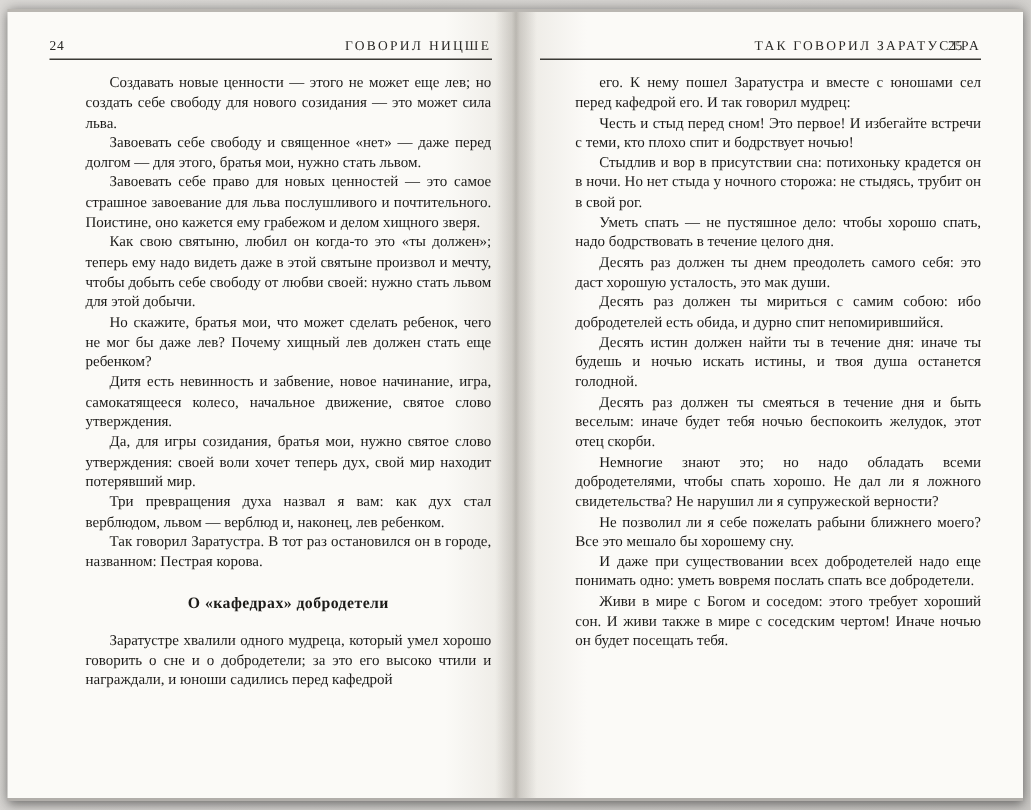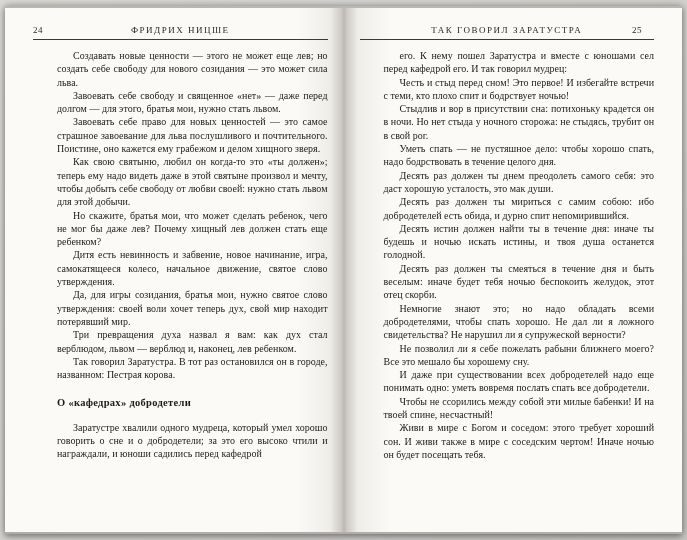--- a/index.html
+++ b/index.html
@@ -52,55 +52,55 @@
     background: linear-gradient(to right, rgba(60,55,48,0) 0%, rgba(60,55,48,0.12) 40%, rgba(60,55,48,0.22) 50%, rgba(60,55,48,0.12) 60%, rgba(60,55,48,0) 100%);
     pointer-events: none;
   }
   .running-head {
     position: relative;
     height: 15px;
     border-bottom: 1px solid #3a3935;
     margin-bottom: 9px;
     font-size: 9px;
     letter-spacing: 1.5px;
-    text-align: center;
+    text-align: right;
     line-height: 12px;
     color: #2a2926;
   }
   .folio-left  { position: absolute; left: 0;  top: 0; letter-spacing: 0.5px; }
   .folio-right { position: absolute; right: 12px; top: 0; letter-spacing: 0.5px; }
   .text-block {
     font-size: 10px;
     line-height: 13.3px;
     text-align: justify;
     margin-left: 24px;
   }
   .text-block p.para {
     margin: 0;
     text-indent: 16px;
   }
   .section-heading {
     font-size: 10.5px;
     font-weight: bold;
-    text-align: left;
+    text-align: center;
     text-indent: 0;
     margin: 15px 0 11px 0;
     letter-spacing: 0.3px;
   }
 </style>
 </head>
 <body>
 
 <div class="photo">
   <div class="spread">
 
     <div class="page page-left">
       <div class="running-head">
         <span class="folio-left">24</span>
-        <span class="head-title">ФРИДРИХ НИЦШЕ</span>
+        <span class="head-title">ГОВОРИЛ НИЦШЕ</span>
       </div>
       <div class="text-block">
         <div>
             <p class="para">Создавать новые ценности — этого не может еще лев; но создать себе свободу для нового созидания — это может сила льва.</p>
             <p class="para">Завоевать себе свободу и священное «нет» — даже перед долгом — для этого, братья мои, нужно стать львом.</p>
             <p class="para">Завоевать себе право для новых ценностей — это самое страшное завоевание для льва послушливого и почтительного. Поистине, оно кажется ему грабежом и делом хищного зверя.</p>
             <p class="para">Как свою святыню, любил он когда-то это «ты должен»; теперь ему надо видеть даже в этой святыне произвол и мечту, чтобы добыть себе свободу от любви своей: нужно стать львом для этой добычи.</p>
             <p class="para">Но скажите, братья мои, что может сделать ребенок, чего не мог бы даже лев? Почему хищный лев должен стать еще ребенком?</p>
             <p class="para">Дитя есть невинность и забвение, новое начинание, игра, самокатящееся колесо, начальное движение, святое слово утверждения.</p>
             <p class="para">Да, для игры созидания, братья мои, нужно святое слово утверждения: своей воли хочет теперь дух, свой мир находит потерявший мир.</p>
@@ -125,21 +125,20 @@
             <p class="para">Честь и стыд перед сном! Это первое! И избегайте встречи с теми, кто плохо спит и бодрствует ночью!</p>
             <p class="para">Стыдлив и вор в присутствии сна: потихоньку крадется он в ночи. Но нет стыда у ночного сторожа: не стыдясь, трубит он в свой рог.</p>
             <p class="para">Уметь спать — не пустяшное дело: чтобы хорошо спать, надо бодрствовать в течение целого дня.</p>
             <p class="para">Десять раз должен ты днем преодолеть самого себя: это даст хорошую усталость, это мак души.</p>
             <p class="para">Десять раз должен ты мириться с самим собою: ибо добродетелей есть обида, и дурно спит непомирившийся.</p>
             <p class="para">Десять истин должен найти ты в течение дня: иначе ты будешь и ночью искать истины, и твоя душа останется голодной.</p>
             <p class="para">Десять раз должен ты смеяться в течение дня и быть веселым: иначе будет тебя ночью беспокоить желудок, этот отец скорби.</p>
             <p class="para">Немногие знают это; но надо обладать всеми добродетелями, чтобы спать хорошо. Не дал ли я ложного свидетельства? Не нарушил ли я супружеской верности?</p>
             <p class="para">Не позволил ли я себе пожелать рабыни ближнего моего? Все это мешало бы хорошему сну.</p>
             <p class="para">И даже при существовании всех добродетелей надо еще понимать одно: уметь вовремя послать спать все добродетели.</p>
-            <p class="para">Чтобы не ссорились между собой эти милые бабенки! И на твоей спине, несчастный!</p>
             <p class="para">Живи в мире с Богом и соседом: этого требует хороший сон. И живи также в мире с соседским чертом! Иначе ночью он будет посещать тебя.</p>
           </div>
       </div>
     </div>
 
     <div class="gutter"></div>
   </div>
 </div>
 
 </body></html>

